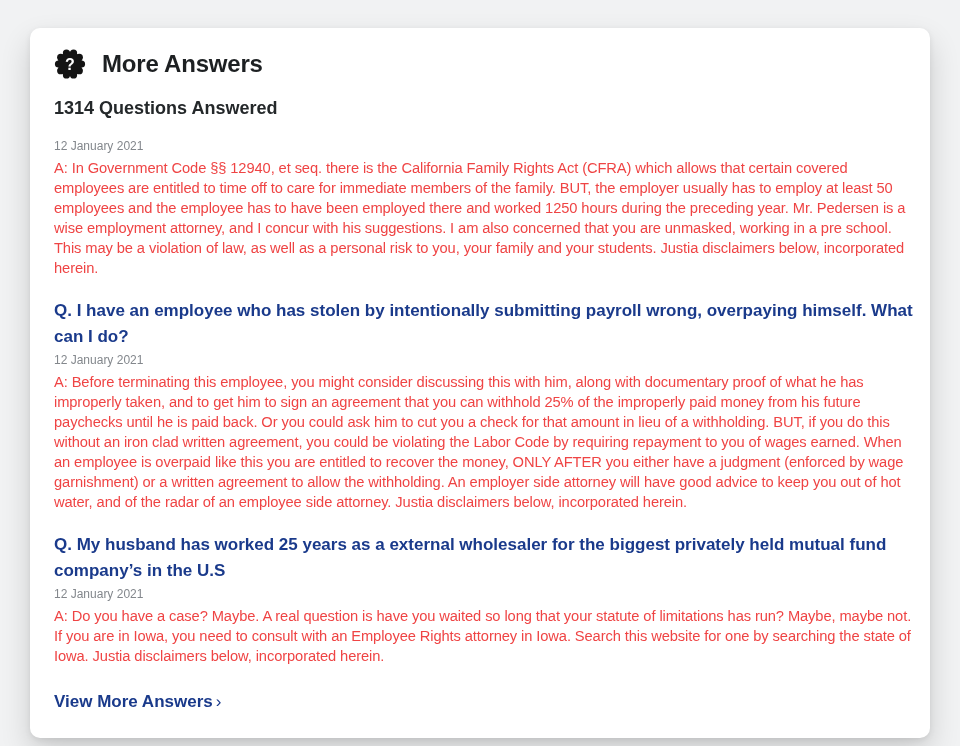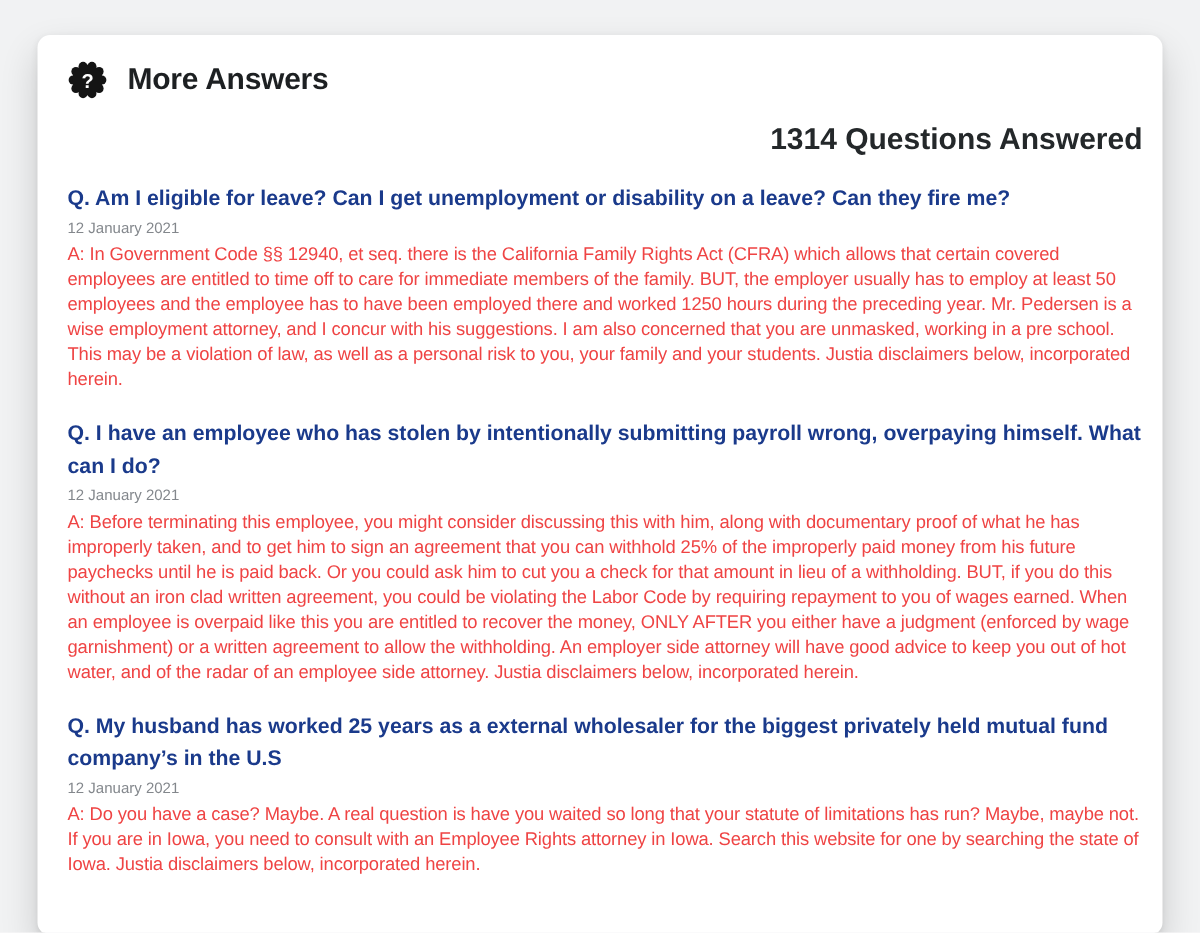--- a/index.html
+++ b/index.html
@@ -32,25 +32,24 @@
     flex: 0 0 auto;
     display: inline-block;
   }
   .section-title {
     font-size: 24px;
     font-weight: 700;
     color: #1d2022;
     letter-spacing: -0.2px;
   }
   .subtitle {
-    font-size: 24px;
+    font-size: 18px;
     font-weight: 700;
     color: #24282a;
     margin: 0 0 20px;
-    text-align: right;
   }
   .qa-item { margin: 0 0 20px; }
   .qa-question {
     font-size: 17px;
     font-weight: 700;
     line-height: 26px;
     color: #1a3a8b;
     margin: 0;
     cursor: pointer;
     text-decoration: none;
@@ -106,31 +105,33 @@
         </g>
         <text x="16" y="22" text-anchor="middle" font-size="16" font-weight="bold" font-family="Liberation Sans, sans-serif" fill="#ffffff">?</text>
       </svg>
     </span>
     <span class="section-title">More Answers</span>
   </div>
 
   <h2 class="subtitle">1314 Questions Answered</h2>
 
   <div class="qa-item">
-    <a class="qa-question">Q. Am I eligible for leave? Can I get unemployment or disability on a leave? Can they fire me?</a>
     <div class="qa-date">12 January 2021</div>
     <p class="qa-answer">A: In Government Code §§ 12940, et seq. there is the California Family Rights Act (CFRA) which allows that certain covered employees are entitled to time off to care for immediate members of the family. BUT, the employer usually has to employ at least 50 employees and the employee has to have been employed there and worked 1250 hours during the preceding year. Mr. Pedersen is a wise employment attorney, and I concur with his suggestions. I am also concerned that you are unmasked, working in a pre school. This may be a violation of law, as well as a personal risk to you, your family and your students. Justia disclaimers below, incorporated herein.</p>
   </div>
 
   <div class="qa-item">
     <a class="qa-question">Q. I have an employee who has stolen by intentionally submitting payroll wrong, overpaying himself. What can I do?</a>
     <div class="qa-date">12 January 2021</div>
     <p class="qa-answer">A: Before terminating this employee, you might consider discussing this with him, along with documentary proof of what he has improperly taken, and to get him to sign an agreement that you can withhold 25% of the improperly paid money from his future paychecks until he is paid back. Or you could ask him to cut you a check for that amount in lieu of a withholding. BUT, if you do this without an iron clad written agreement, you could be violating the Labor Code by requiring repayment to you of wages earned. When an employee is overpaid like this you are entitled to recover the money, ONLY AFTER you either have a judgment (enforced by wage garnishment) or a written agreement to allow the withholding. An employer side attorney will have good advice to keep you out of hot water, and of the radar of an employee side attorney. Justia disclaimers below, incorporated herein.</p>
   </div>
 
   <div class="qa-item">
     <a class="qa-question">Q. My husband has worked 25 years as a external wholesaler for the biggest privately held mutual fund company’s in the U.S</a>
     <div class="qa-date">12 January 2021</div>
     <p class="qa-answer">A: Do you have a case? Maybe. A real question is have you waited so long that your statute of limitations has run? Maybe, maybe not. If you are in Iowa, you need to consult with an Employee Rights attorney in Iowa. Search this website for one by searching the state of Iowa. Justia disclaimers below, incorporated herein.</p>
   </div>
 
+  <a class="view-more">
+    <span>View More Answers</span><span class="chevron">›</span>
+  </a>
 
 </div>
 
 </body></html>

